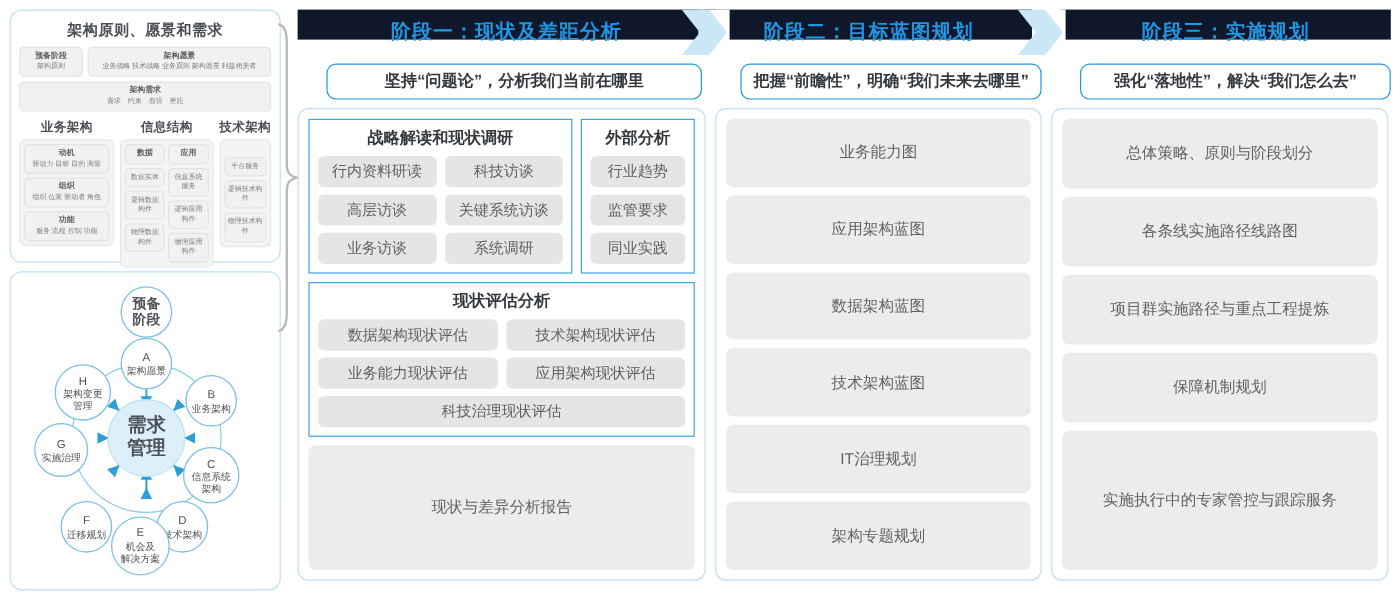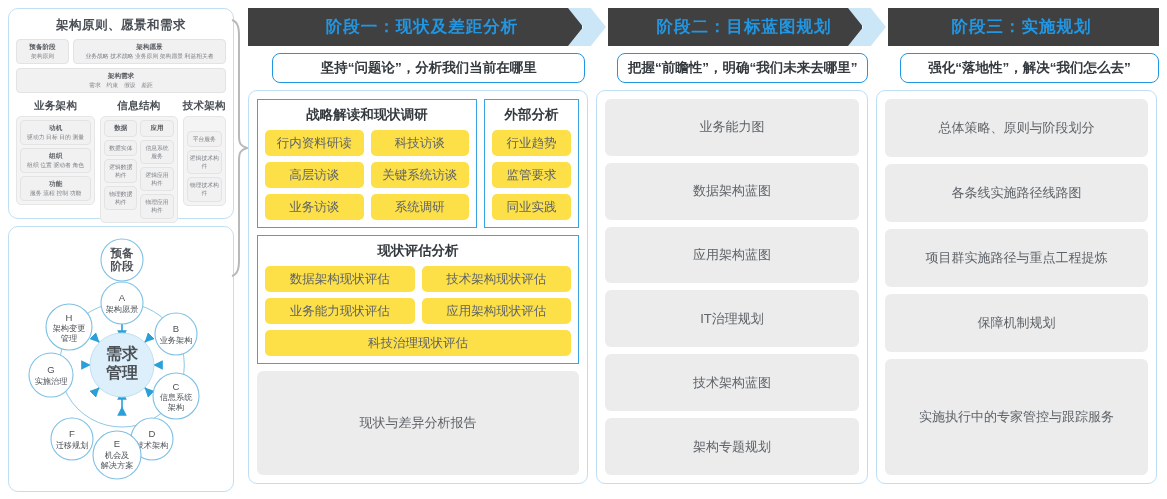--- a/index.html
+++ b/index.html
@@ -52,21 +52,21 @@
     font-size:11px;font-weight:bold;color:#4a4f55;text-align:center;
     width:40px;display:flex;align-items:center;justify-content:center;line-height:1.25;
   }
 
   
   .bracket{position:absolute;left:228px;top:18px;width:22px;height:260px;}
 
   
   .phases{position:absolute;left:248px;top:8px;width:911px;height:484px;}
   .ph-head-row{position:relative;height:38px;}
-  .arrow-band{position:absolute;top:0;height:38px;background:#404040;}
+  .arrow-band{position:absolute;top:0;height:25px;background:#0f172a;}
   .arrow-band .label{
     position:absolute;left:0;right:0;top:0;height:38px;
     display:flex;align-items:center;justify-content:center;
     font-size:16.5px;font-weight:bold;color:#2196e3;letter-spacing:1px;
   }
   .notch{
     position:absolute;top:0;width:26px;height:38px;background:#fff;
     z-index:3;
   }
   .notch::before{
@@ -92,21 +92,21 @@
   .p3{width:281px;display:flex;flex-direction:column;gap:7px;}
 
   .inner-card{
     border:1.3px solid #3aa5e0;border-radius:0;background:#fff;
     box-sizing:border-box;padding:6px 7px 7px;
   }
   .ic-title{font-size:13.5px;font-weight:bold;color:#34393e;text-align:center;margin-bottom:6px;}
   .chiprow{display:flex;gap:7px;margin-bottom:6px;}
   .chiprow:last-child{margin-bottom:0;}
   .chip{
-    background:#fde047;border-radius:5px;
+    background:#e5e5e5;border-radius:5px;
     display:flex;align-items:center;justify-content:center;
     font-size:12.5px;color:#5e6368;height:26px;flex:1;box-sizing:border-box;
   }
 
   .p1-top{display:flex;gap:7px;}
   .p1-left{flex:1;}
   .p1-right{width:95px;}
   .p1-right .chip{margin-bottom:6px;}
   .p1-right .chip:last-child{margin-bottom:0;}
 
@@ -318,21 +318,21 @@
   </svg>
 
   <div class="phases">
 
     <div class="ph-head-row">
       <div class="arrow-band" style="left:0;width:348px;">
         <div class="label">阶段一：现状及差距分析</div>
       </div>
       <div class="notch" style="left:334px;"></div>
 
-      <div class="arrow-band" style="left:360px;width:272px;font-family:Liberation Mono, monospace;">
+      <div class="arrow-band" style="left:340px;width:272px;font-family:Liberation Mono, monospace;">
         <div class="label">阶段二：目标蓝图规划</div>
       </div>
       <div class="notch" style="left:614px;"></div>
 
       <div class="arrow-band" style="left:636px;width:275px;">
         <div class="label">阶段三：实施规划</div>
       </div>
     </div>
 
     <div class="sub-row">
@@ -383,24 +383,24 @@
           <div class="chiprow">
             <div class="chip">科技治理现状评估</div>
           </div>
         </div>
 
         <div class="bigchip flex1">现状与差异分析报告</div>
       </div>
 
       <div class="pcol p2">
         <div class="bigchip flex1">业务能力图</div>
+        <div class="bigchip flex1">应用架构蓝图</div>
         <div class="bigchip flex1">数据架构蓝图</div>
-        <div class="bigchip flex1">应用架构蓝图</div>
+        <div class="bigchip flex1">技术架构蓝图</div>
         <div class="bigchip flex1">IT治理规划</div>
-        <div class="bigchip flex1">技术架构蓝图</div>
         <div class="bigchip flex1">架构专题规划</div>
       </div>
 
       <div class="pcol p3">
         <div class="bigchip" style="flex:1;">总体策略、原则与阶段划分</div>
         <div class="bigchip" style="flex:1;">各条线实施路径线路图</div>
         <div class="bigchip" style="flex:1;">项目群实施路径与重点工程提炼</div>
         <div class="bigchip" style="flex:1;">保障机制规划</div>
         <div class="bigchip" style="flex:2.15;">实施执行中的专家管控与跟踪服务</div>
       </div>

